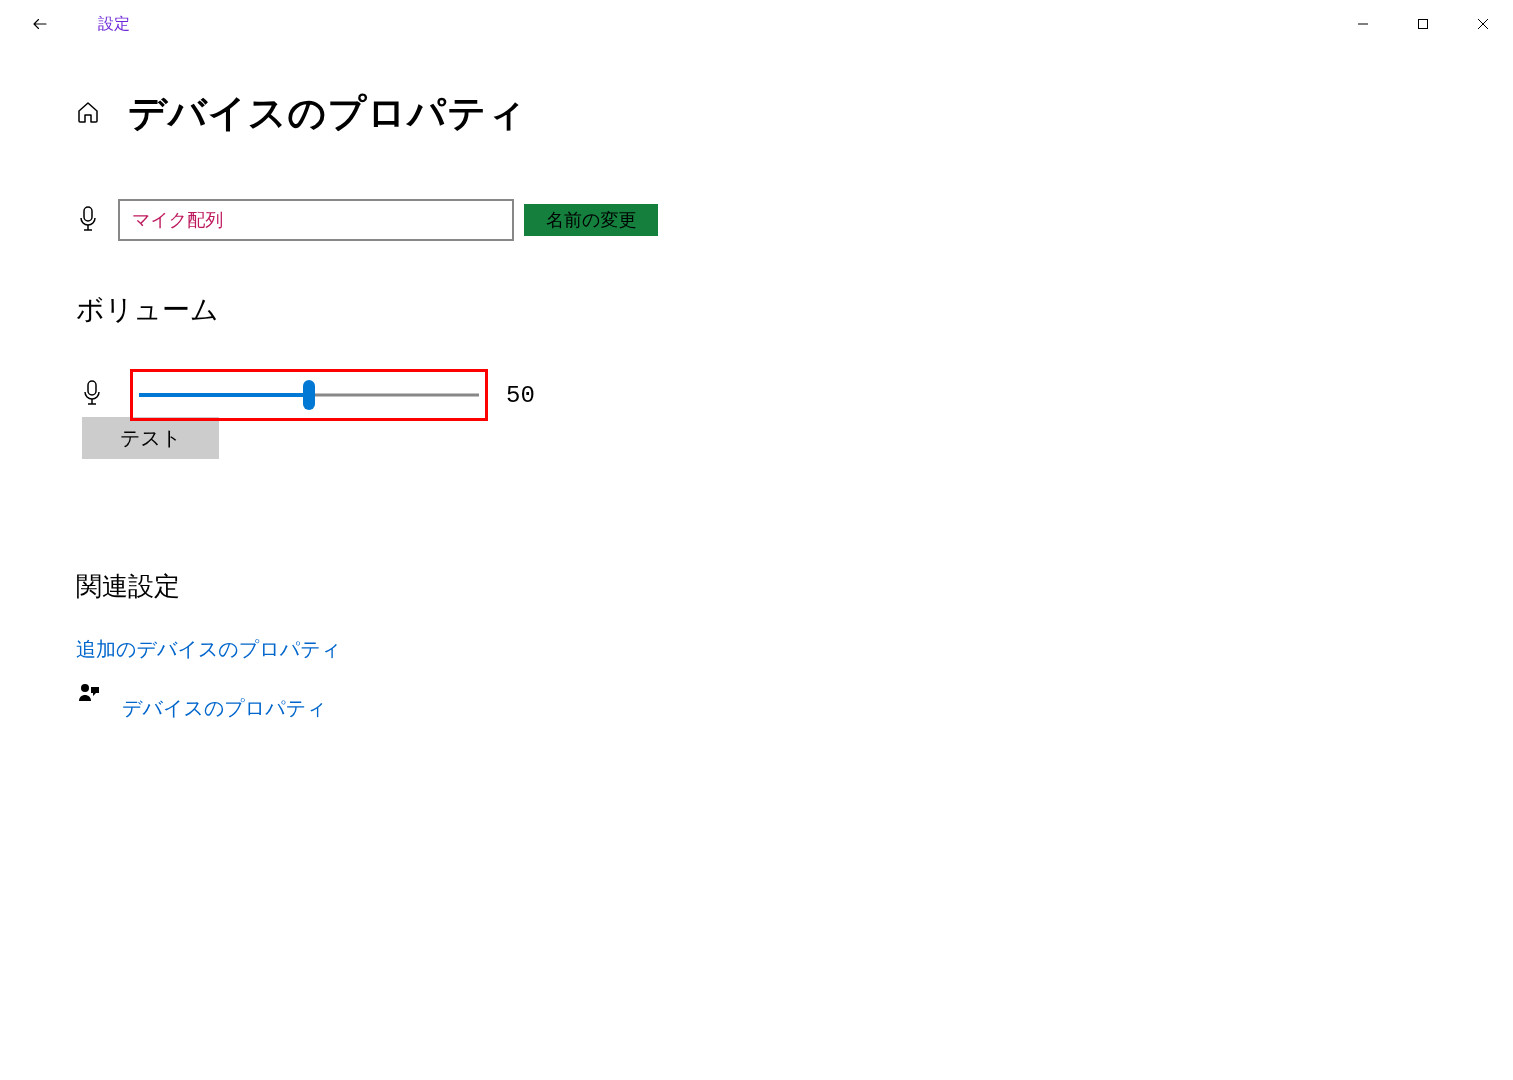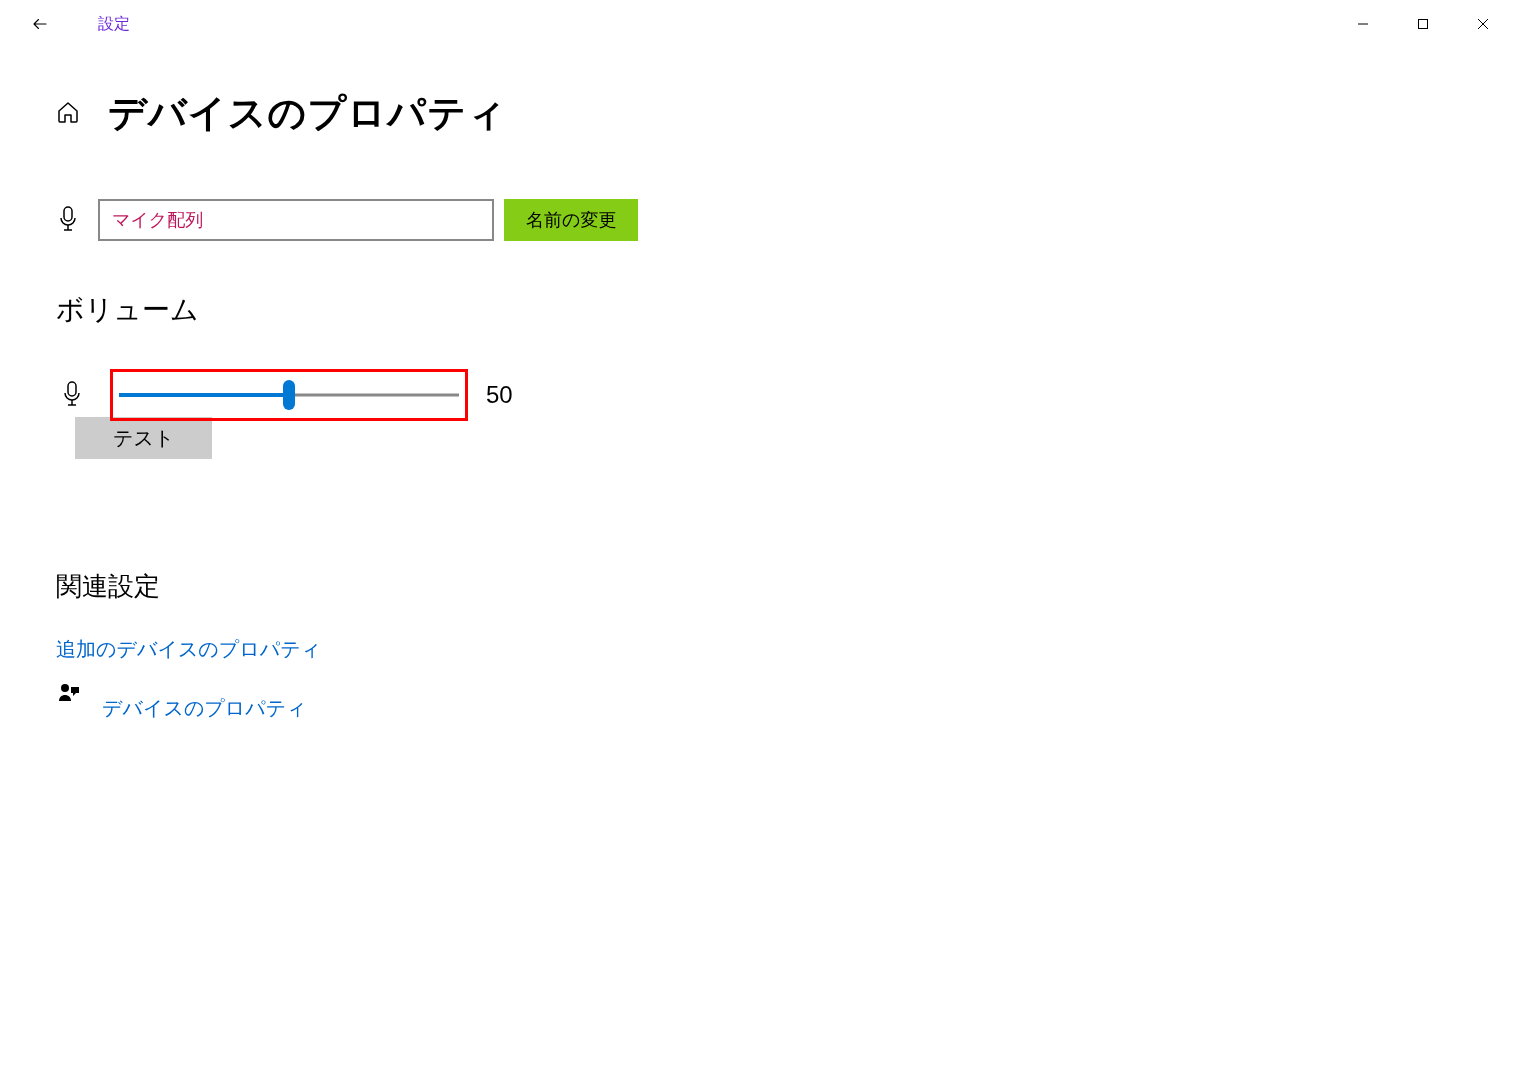--- a/index.html
+++ b/index.html
@@ -41,21 +41,21 @@
     }
     .win-ctrl {
       width: 60px;
       height: 40px;
       display: flex;
       align-items: center;
       justify-content: center;
       cursor: pointer;
     }
     .content {
-      padding: 40px 0 0 56px;
+      padding: 40px 0 0 76px;
     }
     .page-header {
       display: flex;
       align-items: center;
       margin-bottom: 60px;
     }
     .home-icon {
       margin-right: 28px;
     }
     .page-title {
@@ -75,23 +75,23 @@
       width: 396px;
       height: 42px;
       border: 2px solid #888;
       padding: 0 12px;
       font-size: 18px;
       font-family: inherit;
       color: #be185d;
     }
     .rename-btn {
       margin-left: 10px;
-      height: 42px;
+      height: 32px;
       padding: 0 22px;
-      background: #84cc16;
+      background: #15803d;
       border: none;
       font-size: 18px;
       font-family: inherit;
       cursor: pointer;
     }
     .disable-row {
       display: flex;
       align-items: center;
       margin-bottom: 80px;
     }
@@ -107,20 +107,21 @@
     }
     .volume-heading {
       font-size: 28px;
       font-weight: 400;
       margin-bottom: 40px;
     }
     .volume-row {
       display: flex;
       align-items: center;
       position: relative;
+      font-family: Liberation Mono, monospace;
     }
     .slider-highlight {
       border: 3px solid #ff0000;
       padding: 18px 6px 18px 6px;
       display: flex;
       align-items: center;
       margin-left: 8px;
     }
     .slider-container {
       width: 340px;
@@ -155,21 +156,21 @@
       top: 50%;
       transform: translate(-50%, -50%);
       cursor: pointer;
     }
     .volume-value {
       font-size: 24px;
       margin-left: 18px;
     }
     .test-btn {
       margin-top: -4px;
-      margin-left: 19px;
+      margin-left: 6px;
       height: 42px;
       padding: 0 38px;
       background: #cccccc;
       border: none;
       font-size: 20px;
       font-family: inherit;
       cursor: pointer;
     }
     .related-heading {
       font-size: 26px;

